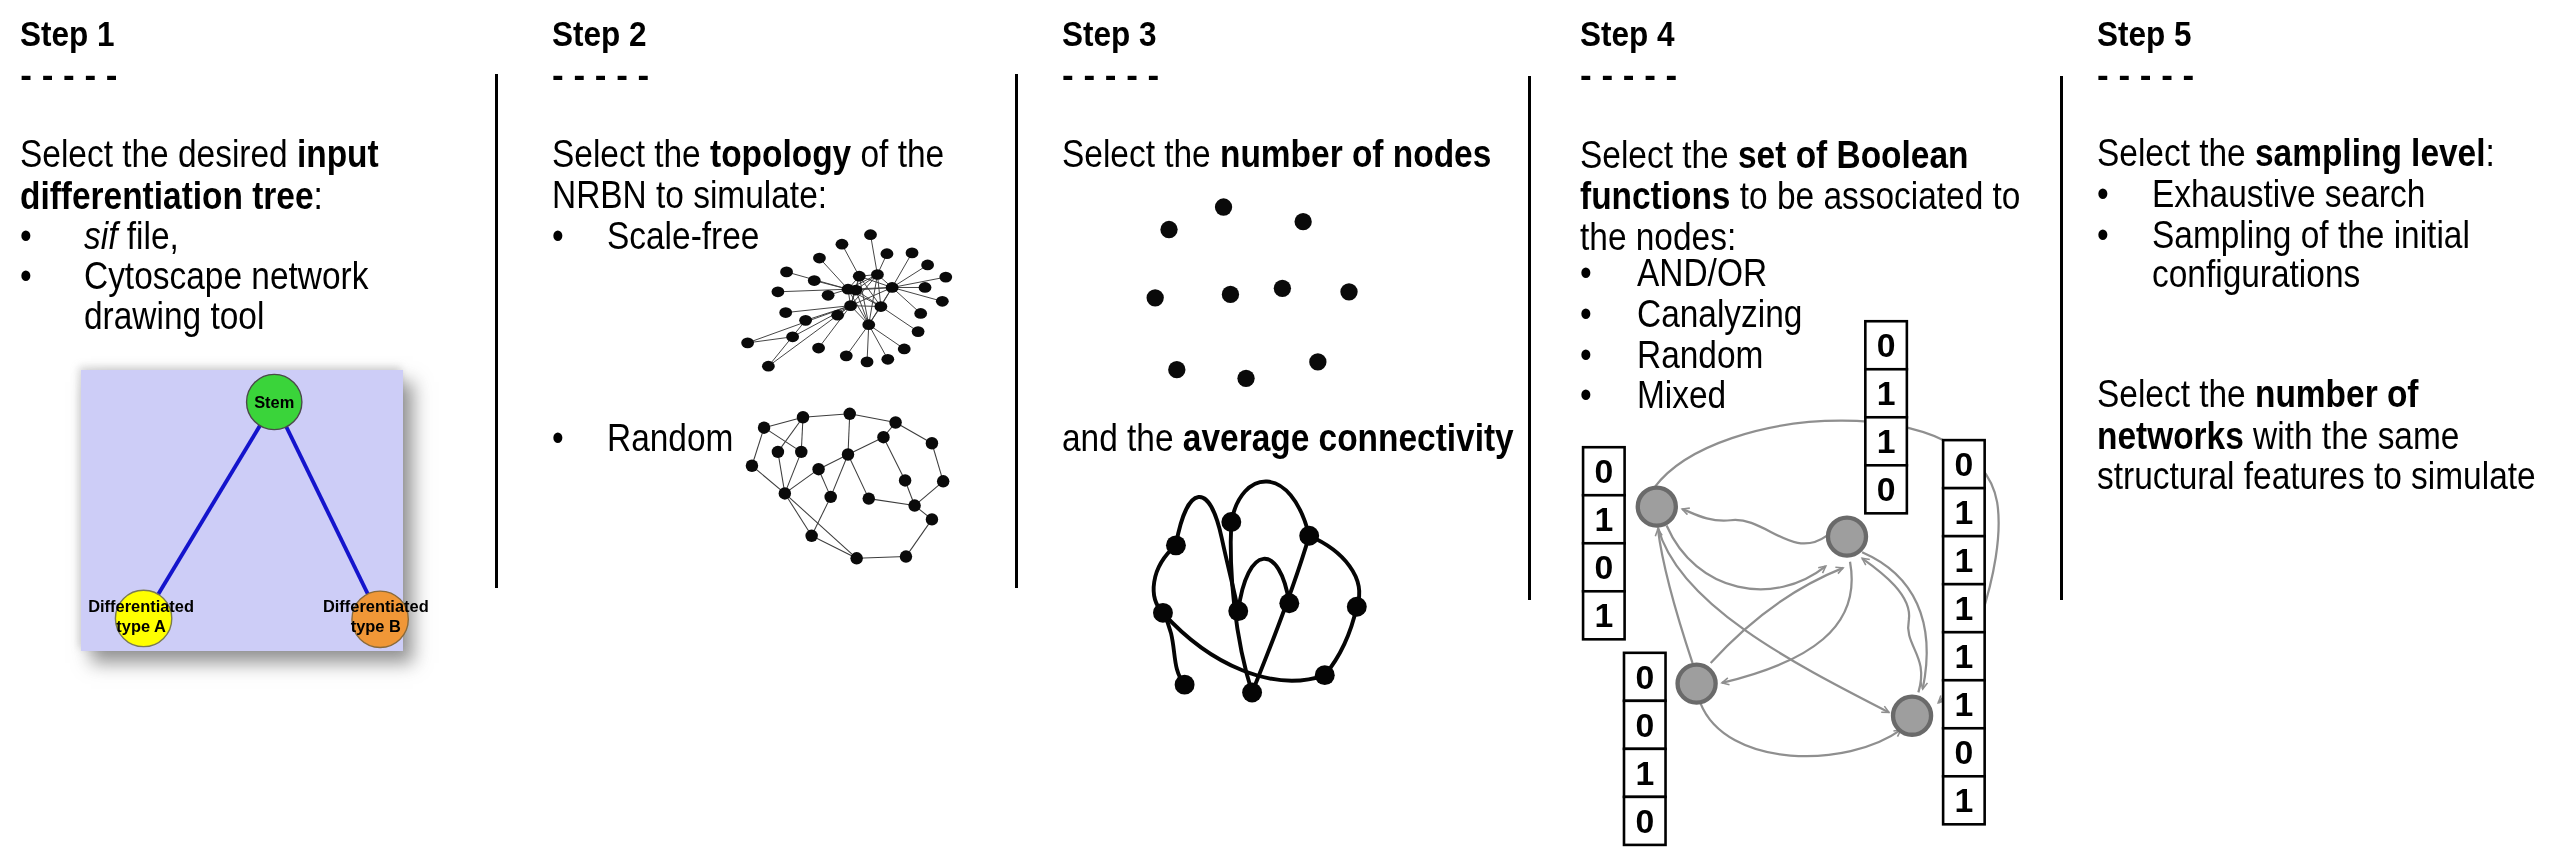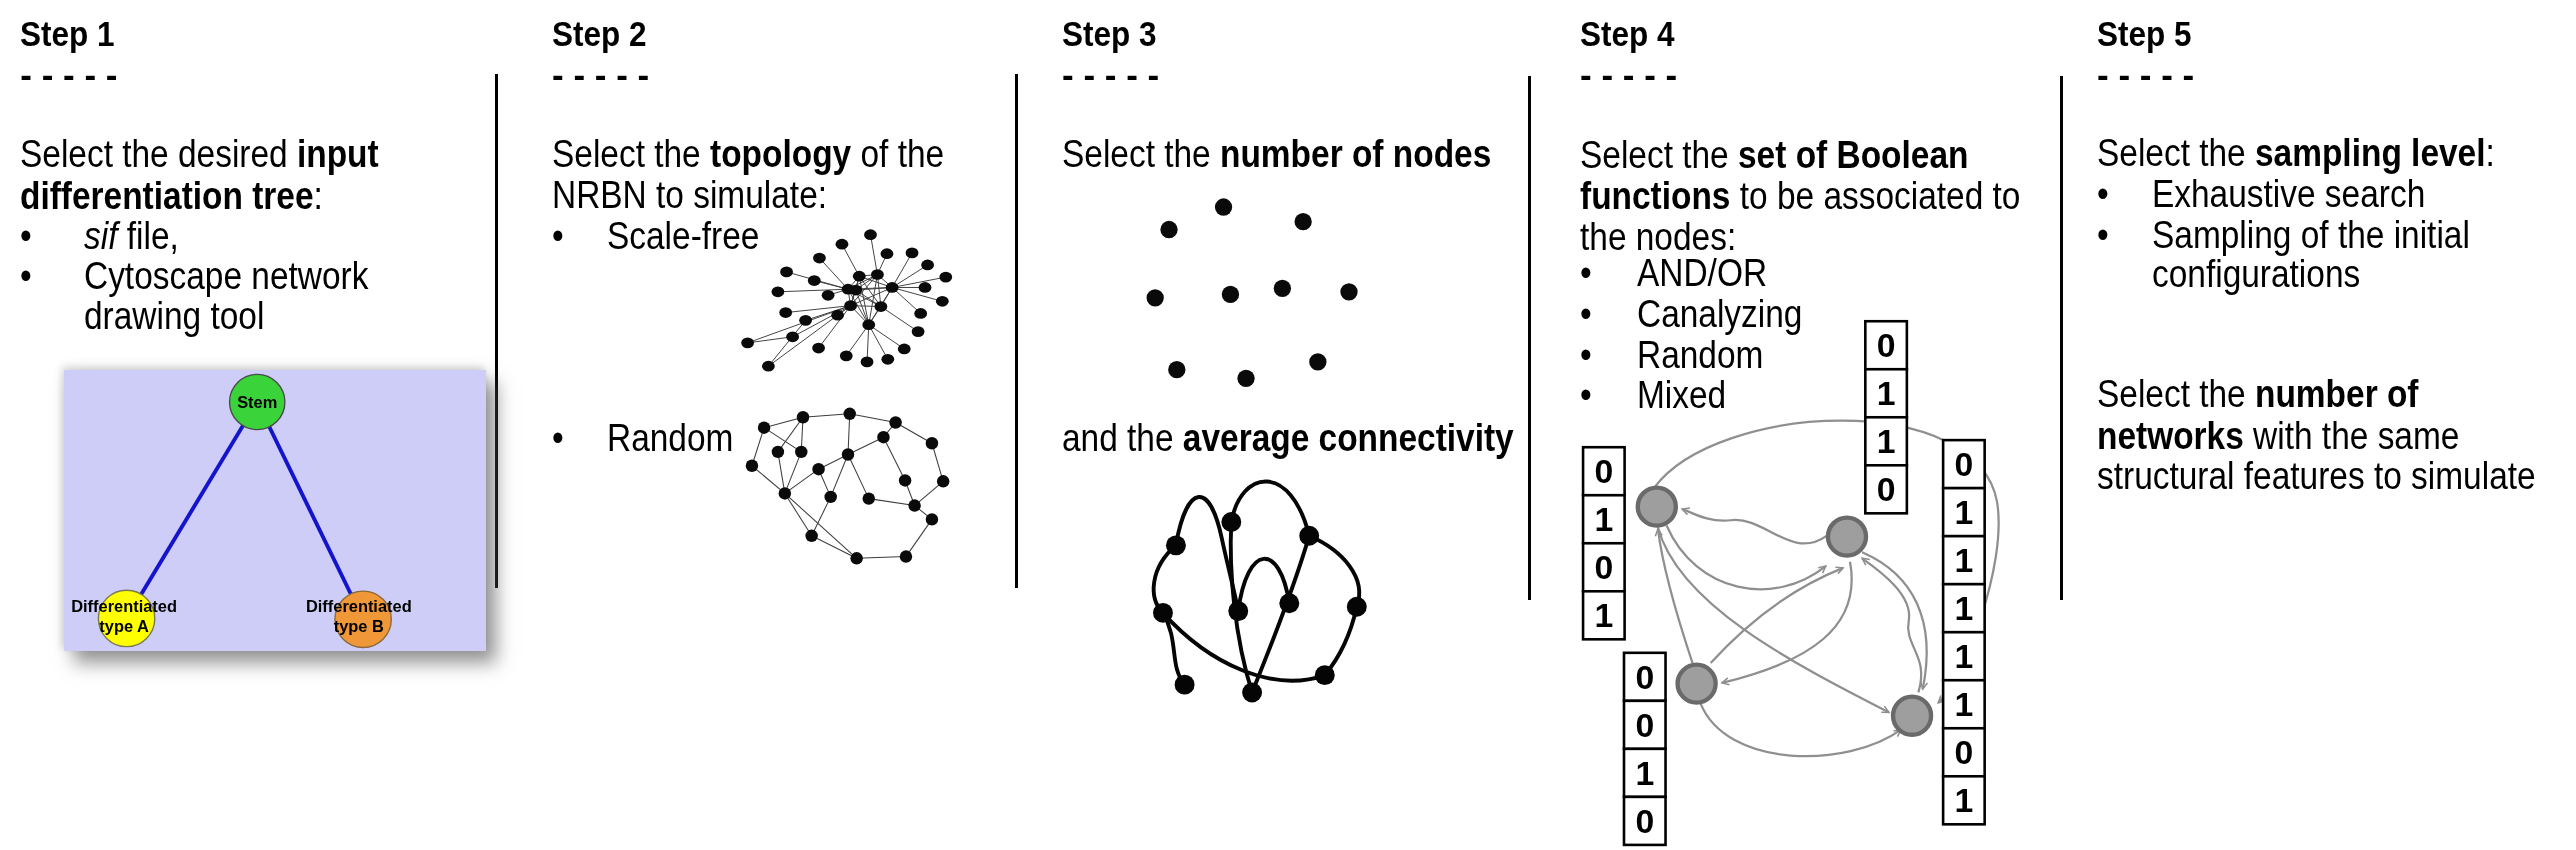--- a/index.html
+++ b/index.html
@@ -55,21 +55,21 @@
     <div class="d" style="left:2097px;top:57px">- - - - -</div>
     <div class="t" style="left:2097px;top:134px">Select the <b>sampling level</b>:</div>
     <div class="t" style="left:2097px;top:175px">•</div>
     <div class="t" style="left:2152px;top:175px">Exhaustive search</div>
     <div class="t" style="left:2097px;top:216px">•</div>
     <div class="t" style="left:2152px;top:216px">Sampling of the initial</div>
     <div class="t" style="left:2152px;top:255px">configurations</div>
     <div class="t" style="left:2097px;top:375px">Select the <b>number of</b></div>
     <div class="t" style="left:2097px;top:417px"><b>networks</b> with the same</div>
     <div class="t" style="left:2097px;top:457px">structural features to simulate</div>
-<div id="treebox" style="left:64px;top:370px;width:422px;height:281px">
+<div id="treebox" style="left:81px;top:370px;width:322px;height:281px">
 <svg width="351" height="281" viewBox="0 0 406 325">
 <line x1="223.5" y1="37" x2="72.4" y2="287.4" stroke="#1414cc" stroke-width="4.5"></line>
 <line x1="223.5" y1="37" x2="346" y2="288.3" stroke="#1414cc" stroke-width="4.5"></line>
 <circle cx="223.5" cy="37" r="32" fill="#3ad43a" stroke="#4a4a4a" stroke-width="1.6"></circle>
 <circle cx="72.4" cy="287.4" r="32.6" fill="#ffff00" stroke="#7a7a52" stroke-width="1.6"></circle>
 <circle cx="346" cy="288.3" r="32.6" fill="#f09737" stroke="#8a6a3a" stroke-width="1.6"></circle>
 <text x="223.5" y="43.5" class="nl">Stem</text>
 <text x="69.5" y="280" class="nl">Differentiated</text>
 <text x="69.5" y="303.5" class="nl">type A</text>
 <text x="341" y="280" class="nl">Differentiated</text>

